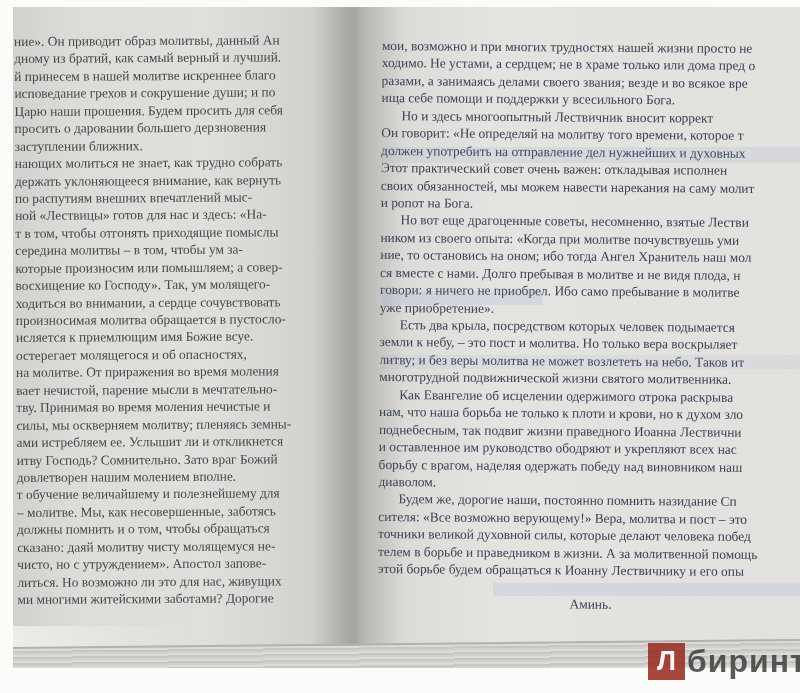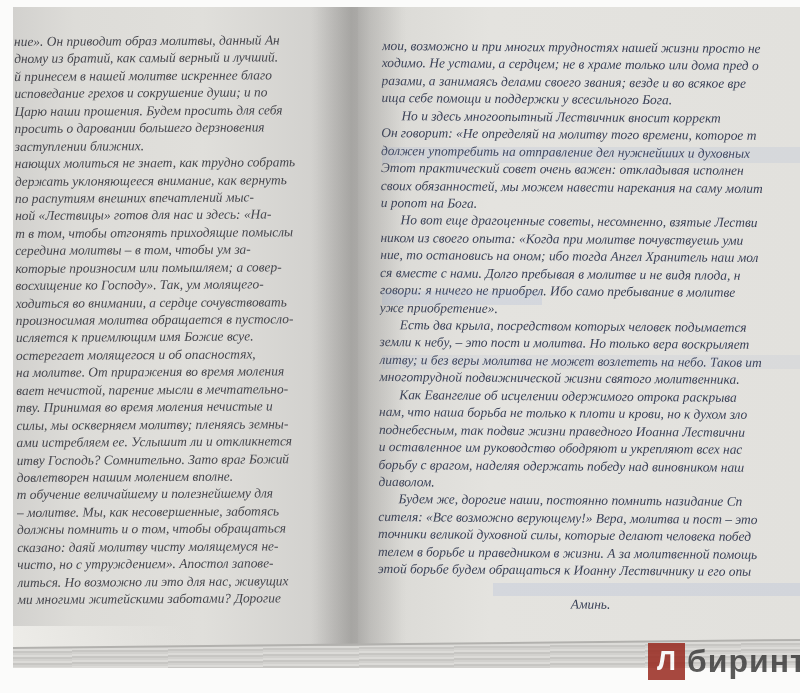--- a/index.html
+++ b/index.html
@@ -5,21 +5,21 @@
   html,body{margin:0;padding:0;}
   body{
     width:800px;height:693px;position:relative;overflow:hidden;
     background:#fbfbfa;
     font-family:"Liberation Serif", serif;
   }
   .photo{
     position:absolute;left:13px;top:7px;width:787px;height:661px;
     background:#d3d2cf;overflow:hidden;
   }
-  .page{position:absolute;top:0;bottom:0;font-style:italic;}
+  .page{position:absolute;top:0;bottom:0;}
   .left-page{
     left:0;width:345px;
     background:linear-gradient(to right,#d2d1ce 0%,#dddcd8 18%,#e0dfdb 55%,#d2d1ce 88%,#c2c1be 100%);
   }
   .right-page{
     left:345px;right:0;
     background:linear-gradient(to right,#c8c7c4 0%,#dcdbd7 10%,#e4e3df 30%,#e2e1dd 100%);
   }
   .gutter{
     position:absolute;top:0;bottom:0;left:298px;width:96px;

